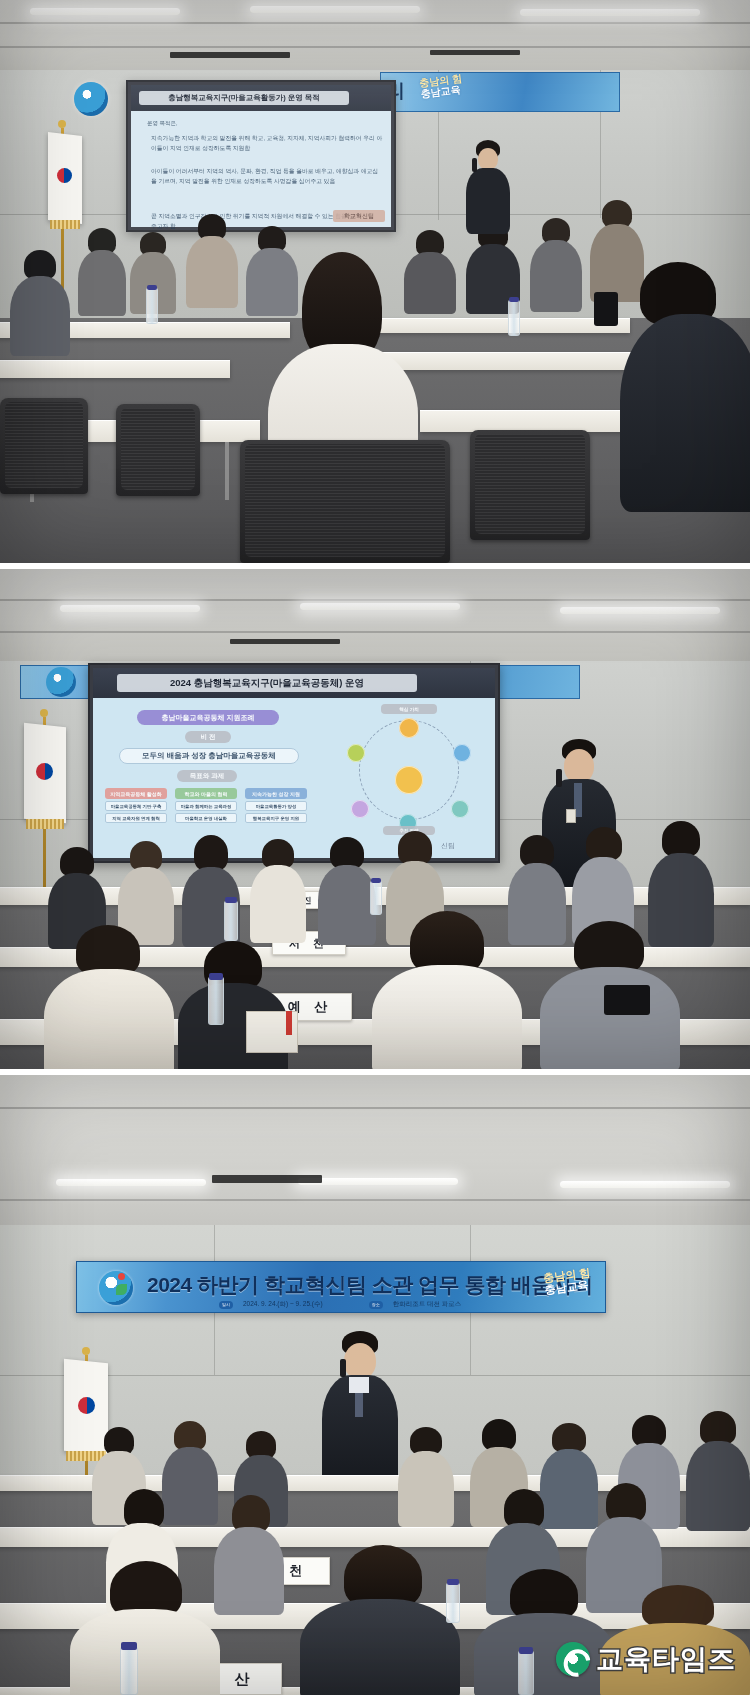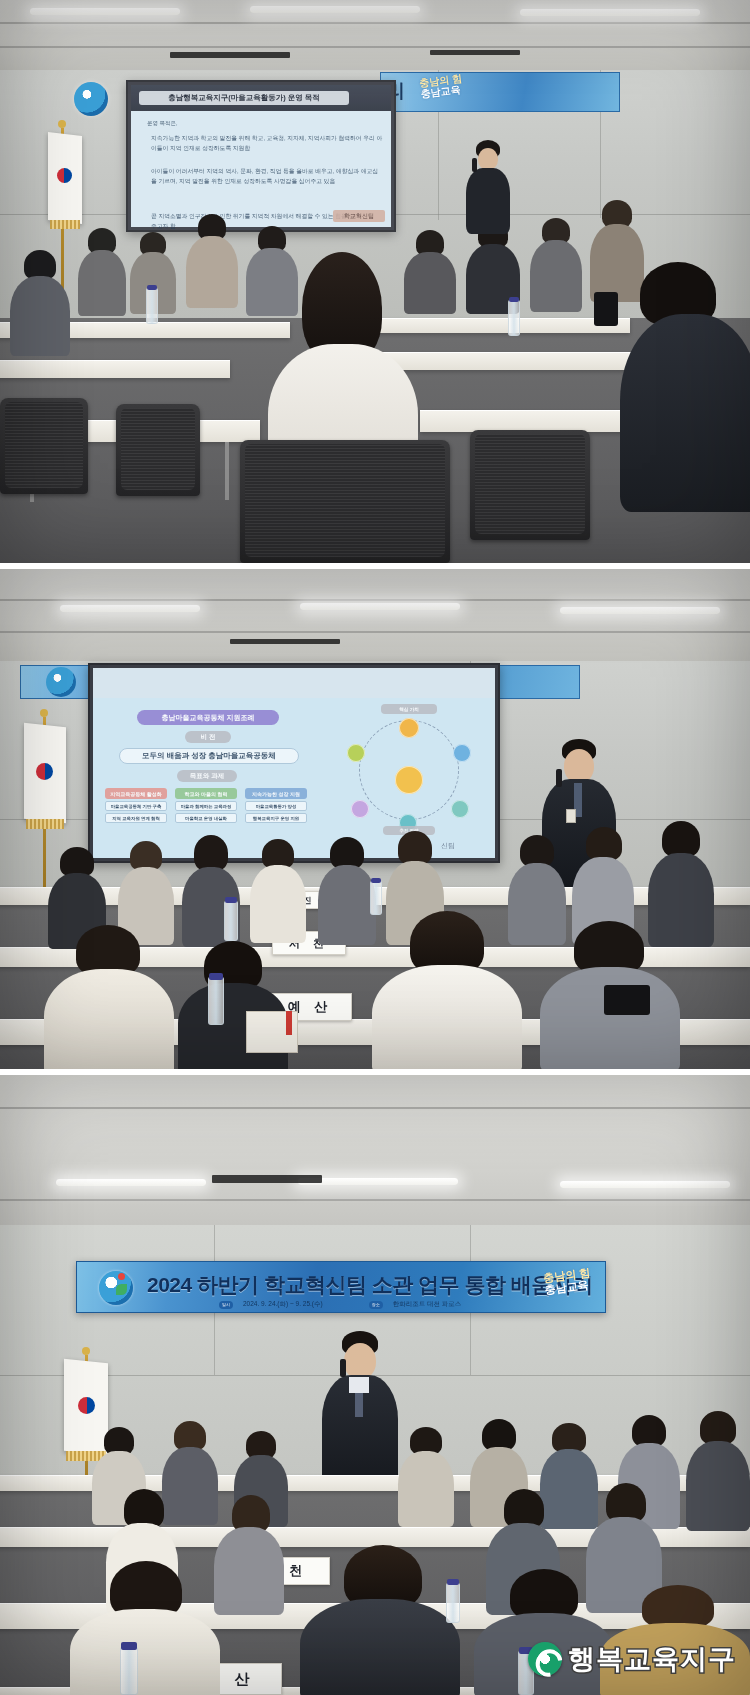--- a/index.html
+++ b/index.html
@@ -381,20 +381,23 @@
                 background:linear-gradient(100deg,#8fc8ea,#4a93cf 25%,#2f7cbd 60%,#6fb4df);border:1px solid #2a6aa5;"></div>
     <div style="position:absolute;left:46px;top:98px;width:30px;height:30px;border-radius:50%;
                 background:radial-gradient(circle at 38% 36%,#ffffff 0 14%,#3a9fd6 15% 60%,#1b6cab 61% 100%);"></div>
     <div class="banner-emblem" style="left:462px;top:100px;font-size:9px;">
       <div class="l1">충남의 힘</div>
       <div class="l2">충남교육</div>
     </div>
 
     <div class="screen" style="left:88px;top:94px;width:412px;height:200px;">
       <div class="screen-inner">
+        <div class="slide-titlebar" style="height:30px;">
+          <div class="slide-title-box blur-txt" style="margin-left:24px;width:300px;height:18px;font-size:9.5px;">2024 충남행복교육지구(마을교육공동체) 운영</div>
+        </div>
         <div class="slide-body" style="top:30px;bottom:0;background:#cfe6f2;">
 
           <div class="chip purple blur-txt" style="left:44px;top:12px;width:142px;height:15px;font-size:7px;">충남마을교육공동체 지원조례</div>
           <div class="chip gray blur-txt" style="left:92px;top:33px;width:46px;height:12px;font-size:6.5px;">비 전</div>
           <div class="chip white blur-txt" style="left:26px;top:50px;width:180px;height:16px;font-size:7.5px;">모두의 배움과 성장  충남마을교육공동체</div>
           <div class="chip gray blur-txt" style="left:84px;top:72px;width:60px;height:12px;font-size:6.5px;">목표와 과제</div>
 
           <div class="chip red blur-txt" style="left:12px;top:90px;width:62px;height:11px;font-size:5px;border-radius:3px;">지역교육공동체 활성화</div>
           <div class="chip white blur-txt" style="left:12px;top:103px;width:62px;height:10px;font-size:4.4px;border-radius:2px;">마을교육공동체 기반 구축</div>
           <div class="chip white blur-txt" style="left:12px;top:115px;width:62px;height:10px;font-size:4.4px;border-radius:2px;">지역 교육자원 연계 협력</div>
@@ -655,16 +658,16 @@
     <div class="bottle" style="left:446px;top:508px;width:14px;height:40px;"></div>
     <div class="bottle-cap" style="left:447px;top:504px;width:12px;height:6px;"></div>
     <div class="bottle" style="left:518px;top:576px;width:16px;height:44px;"></div>
     <div class="bottle-cap" style="left:519px;top:572px;width:14px;height:7px;"></div>
 
     <div class="vignette"></div>
   </div>
 
   <div class="watermark">
     <div class="wm-logo"></div>
-    <div class="wm-text">행복교육지구</div>
+    <div class="wm-text">교육타임즈</div>
   </div>
 
 </div>
 
 </body></html>

